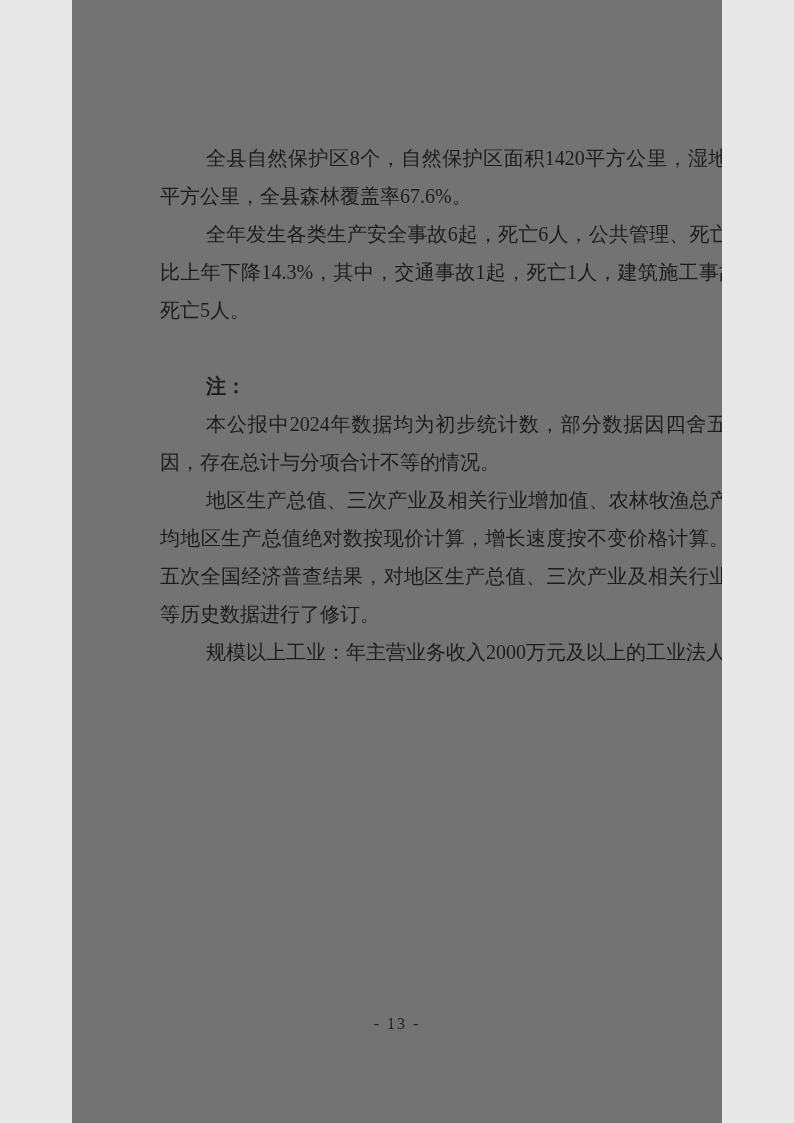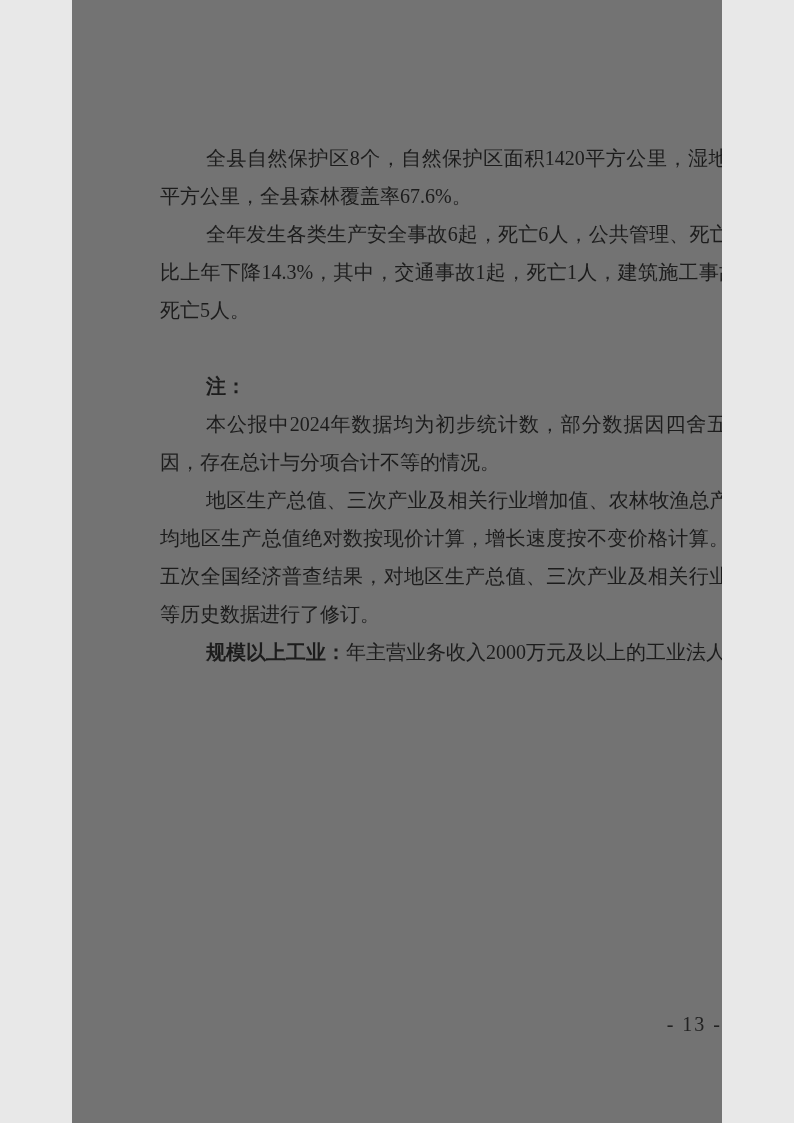--- a/index.html
+++ b/index.html
@@ -34,30 +34,30 @@
   }
   .notes-section {
     margin-top: 38px;
   }
   .content p.heading-line {
     font-weight: bold;
     font-family: "Liberation Sans", "DejaVu Sans", sans-serif;
     text-align: left;
   }
   .lead-bold {
-    font-weight: bold;
+    font-weight: normal;
     font-family: "Liberation Sans", "DejaVu Sans", sans-serif;
   }
   .page-footer {
     position: absolute;
     left: 0;
     top: 1012px;
     width: 100%;
-    text-align: right;
-    font-size: 20px;
+    text-align: center;
+    font-size: 16px;
     line-height: 24px;
     color: #222222;
     letter-spacing: 2px;
   }
 </style>
 </head>
 <body>
 
 <div class="page">
 

